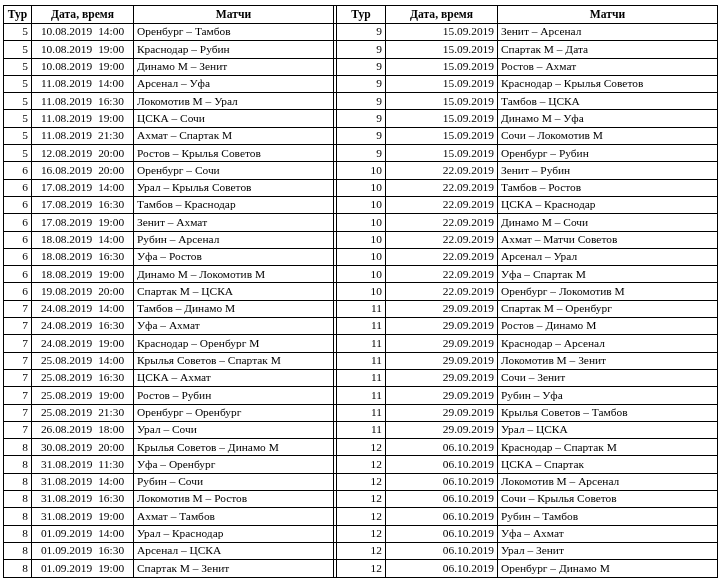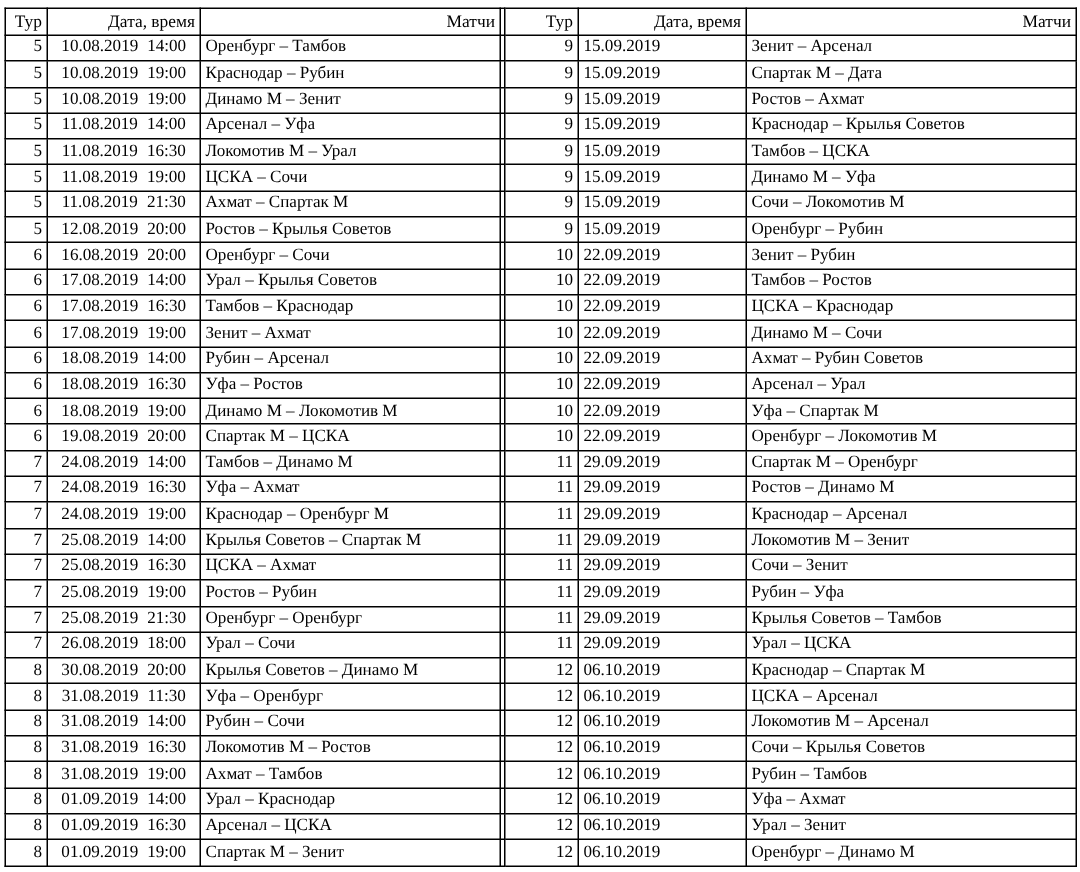--- a/index.html
+++ b/index.html
@@ -33,37 +33,37 @@
   table.fixtures td {
     border: 1px solid #000000;
     padding: 0 3px;
     height: 17.3px;
     box-sizing: border-box;
     white-space: nowrap;
     overflow: hidden;
     vertical-align: middle;
   }
   table.fixtures thead th {
-    font-weight: normal;
-    text-align: right;
+    font-weight: bold;
+    text-align: center;
     height: 18px;
     font-size: 11.6px;
   }
   
   col.c-tour   { width: 28px; }
   col.c-date   { width: 102px; }
   col.c-match  { width: 200px; }
   col.c-gap    { width: 3px; }
   col.c-tour2  { width: 49px; }
   col.c-date2  { width: 112px; }
   col.c-match2 { width: 220px; }
 
   td.tour, th.tour { text-align: right; padding-right: 1px; }
   td.date { text-align: center; padding-left: 3px; letter-spacing: 0; }
-  td.date2 { text-align: left; padding-right: 0px; }
+  td.date2 { text-align: right; padding-right: 0px; }
   td.match { text-align: left; }
   th.hdr-left { text-align: left; padding-left: 3px; }
   td.gap, th.gap {
     border-top: none;
     border-bottom: none;
     border-left: none;
     border-right: none;
     background: #ffffff;
   }
   .time-sep { display: inline-block; width: 6px; }
@@ -202,21 +202,21 @@
           <td class="date2">22.09.2019</td>
           <td class="match">Динамо М – Сочи</td>
         </tr>
         <tr>
           <td class="tour">6</td>
           <td class="date">18.08.2019<span class="time-sep"></span>14:00</td>
           <td class="match">Рубин – Арсенал</td>
           <td class="gap"></td>
           <td class="tour">10</td>
           <td class="date2">22.09.2019</td>
-          <td class="match">Ахмат – Рубин Советов</td>
+          <td class="match">Ахмат – Матчи Советов</td>
         </tr>
         <tr>
           <td class="tour">6</td>
           <td class="date">18.08.2019<span class="time-sep"></span>16:30</td>
           <td class="match">Уфа – Ростов</td>
           <td class="gap"></td>
           <td class="tour">10</td>
           <td class="date2">22.09.2019</td>
           <td class="match">Арсенал – Урал</td>
         </tr>
@@ -319,21 +319,21 @@
           <td class="date2">06.10.2019</td>
           <td class="match">Краснодар – Спартак М</td>
         </tr>
         <tr>
           <td class="tour">8</td>
           <td class="date">31.08.2019<span class="time-sep"></span>11:30</td>
           <td class="match">Уфа – Оренбург</td>
           <td class="gap"></td>
           <td class="tour">12</td>
           <td class="date2">06.10.2019</td>
-          <td class="match">ЦСКА – Арсенал</td>
+          <td class="match">ЦСКА – Спартак</td>
         </tr>
         <tr>
           <td class="tour">8</td>
           <td class="date">31.08.2019<span class="time-sep"></span>14:00</td>
           <td class="match">Рубин – Сочи</td>
           <td class="gap"></td>
           <td class="tour">12</td>
           <td class="date2">06.10.2019</td>
           <td class="match">Локомотив М – Арсенал</td>
         </tr>

